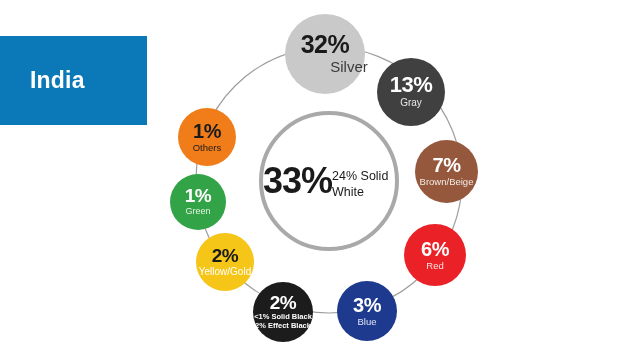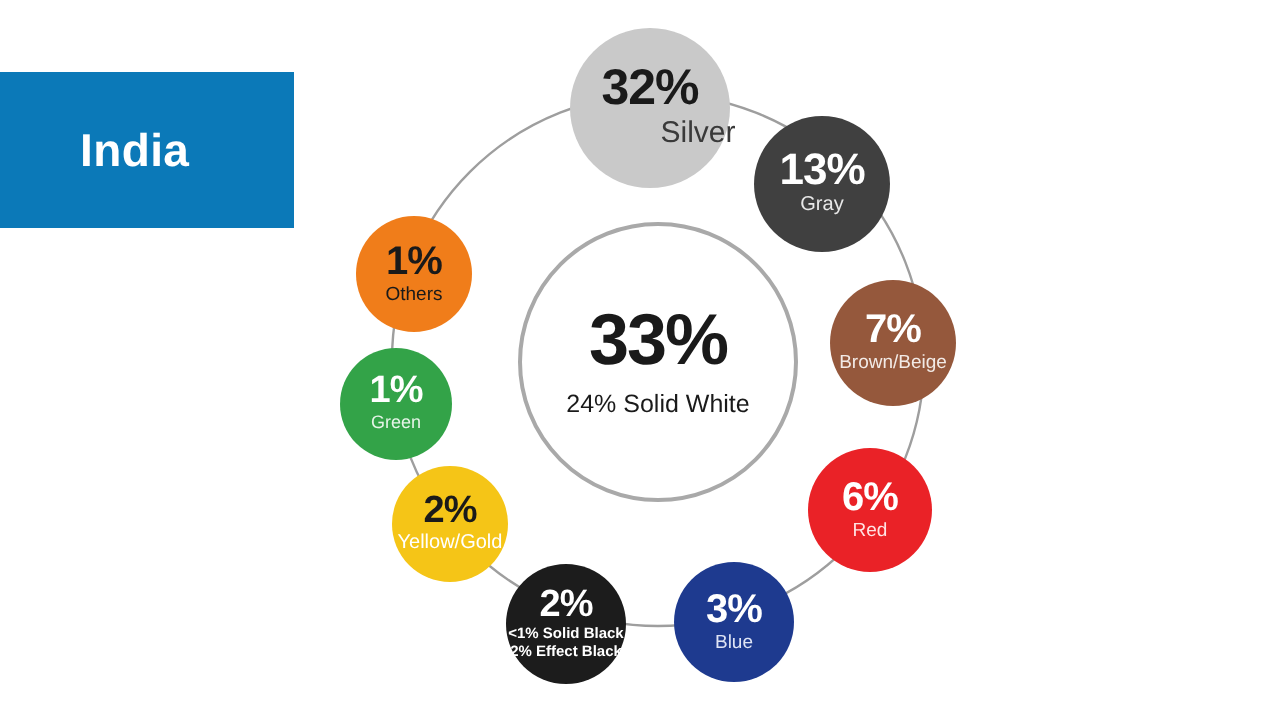--- a/index.html
+++ b/index.html
@@ -20,26 +20,26 @@
     height: 361px;
     background: #ffffff;
   }
 
   
   .banner {
     position: absolute;
     left: 0px;
     top: 36px;
     width: 147px;
-    height: 78px;
+    height: 89px;
     background: #0b79b8;
     display: flex;
     align-items: center;
     box-sizing: border-box;
-    padding-left: 40px;
+    padding-left: 30px;
   }
   .banner-label {
     color: #ffffff;
     font-size: 23px;
     font-weight: bold;
     letter-spacing: 0.2px;
     line-height: 1;
   }
 
   
@@ -80,24 +80,24 @@
   }
 
   
   .hub {
     position: absolute;
     left: 259px;
     top: 111px;
     width: 140px;
     height: 140px;
     border-radius: 50%;
-    border: 2px solid #404040;
+    border: 4px solid #404040;
     background: #ffffff;
     display: flex;
-    flex-direction: column;
+    flex-direction: row;
     align-items: center;
     justify-content: center;
     box-sizing: border-box;
   }
   .hub .hub-pct {
     font-size: 36px;
     font-weight: bold;
     color: #1a1a1a;
     letter-spacing: -1px;
     line-height: 1;

